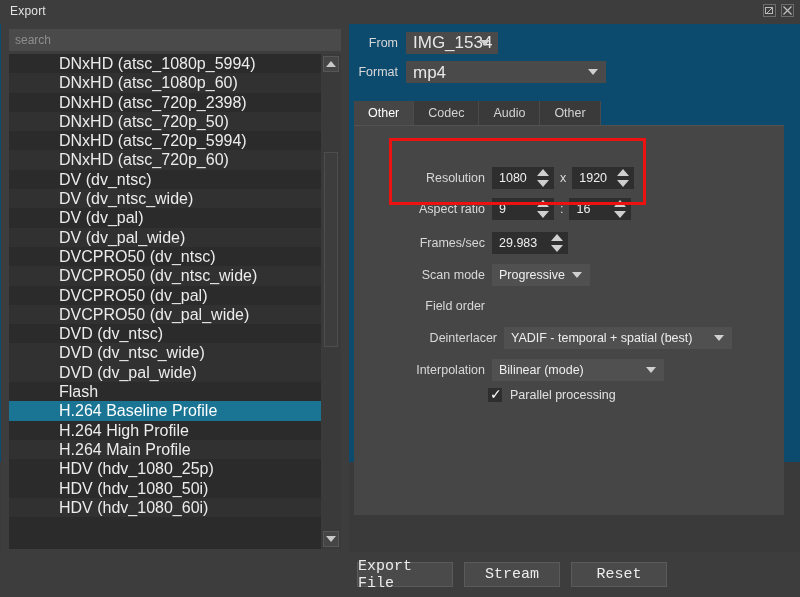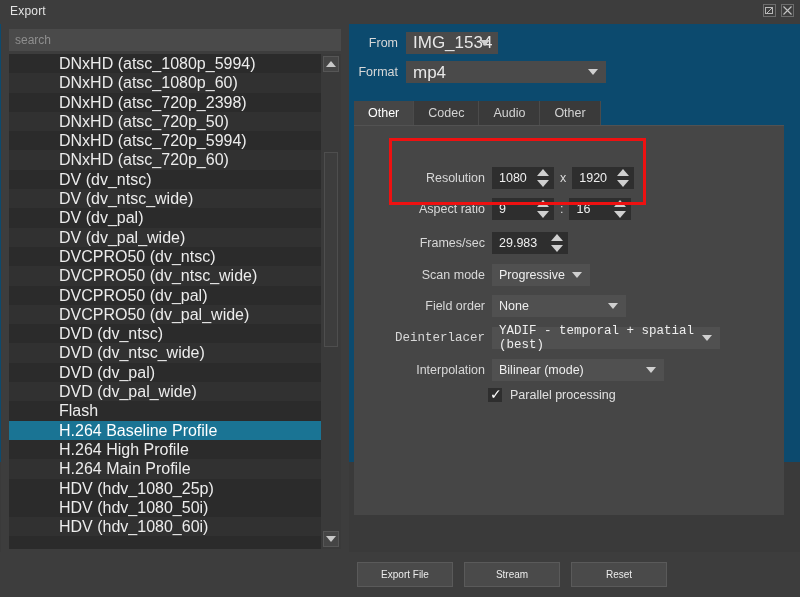--- a/index.html
+++ b/index.html
@@ -255,22 +255,22 @@
   }
   .action-btns {
     position: absolute; left: 357px; top: 10px;
     display: flex; gap: 11px;
   }
   .act-btn {
     width: 96px; height: 25px;
     background: #4a4a4a;
     border: 1px solid #5a5a5a;
     color: #ececec;
-    font-size: 10px;
-    font-family: Liberation Sans, sans-serif;
+    font-size: 15px;
+    font-family: Liberation Mono, monospace;
     display: flex; align-items: center; justify-content: center;
   }
 </style>
 </head>
 <body>
 
 <div id="app">
 
   <div class="titlebar">
     <div class="title">Export</div>
@@ -303,21 +303,20 @@
           <div class="list-item">DV (dv_ntsc)</div>
           <div class="list-item alt">DV (dv_ntsc_wide)</div>
           <div class="list-item">DV (dv_pal)</div>
           <div class="list-item alt">DV (dv_pal_wide)</div>
           <div class="list-item">DVCPRO50 (dv_ntsc)</div>
           <div class="list-item alt">DVCPRO50 (dv_ntsc_wide)</div>
           <div class="list-item">DVCPRO50 (dv_pal)</div>
           <div class="list-item alt">DVCPRO50 (dv_pal_wide)</div>
           <div class="list-item">DVD (dv_ntsc)</div>
           <div class="list-item alt">DVD (dv_ntsc_wide)</div>
-          <div class="list-item">DVD (dv_pal)</div>
           <div class="list-item alt">DVD (dv_pal_wide)</div>
           <div class="list-item">Flash</div>
           <div class="list-item alt selected">H.264 Baseline Profile</div>
           <div class="list-item">H.264 High Profile</div>
           <div class="list-item alt">H.264 Main Profile</div>
           <div class="list-item">HDV (hdv_1080_25p)</div>
           <div class="list-item">HDV (hdv_1080_50i)</div>
           <div class="list-item alt">HDV (hdv_1080_60i)</div>
         </div>
       <div class="vscroll">
@@ -411,27 +410,23 @@
       <div class="form-row" style="left:8px; top:137px;">
         <span class="form-label" style="width:130px;">Scan mode</span>
         <div class="sel" style="width:98px;">
           <span>Progressive</span>
           <span class="caret"></span>
         </div>
       </div>
 
       <div class="form-row" style="left:8px; top:168px;">
         <span class="form-label" style="width:130px;">Field order</span>
-        <div class="sel" style="width:134px;">
-          <span>None</span>
-          <span class="caret"></span>
-        </div>
-      </div>
-
-      <div class="form-row" style="left:8px; top:200px;font-family:Liberation Mono, monospace;">
+      </div>
+
+      <div class="form-row" style="left:20px; top:200px;">
         <span class="form-label" style="width:130px;">Deinterlacer</span>
         <div class="sel" style="width:228px;">
           <span>YADIF - temporal + spatial (best)</span>
           <span class="caret"></span>
         </div>
       </div>
 
       <div class="form-row" style="left:8px; top:232px;align-items:center;">
         <span class="form-label" style="width:130px;">Interpolation</span>
         <div class="sel" style="width:172px;">

